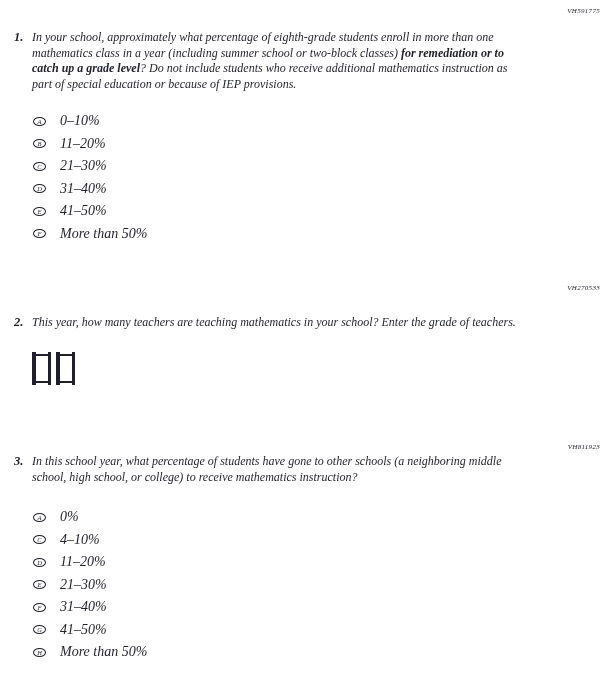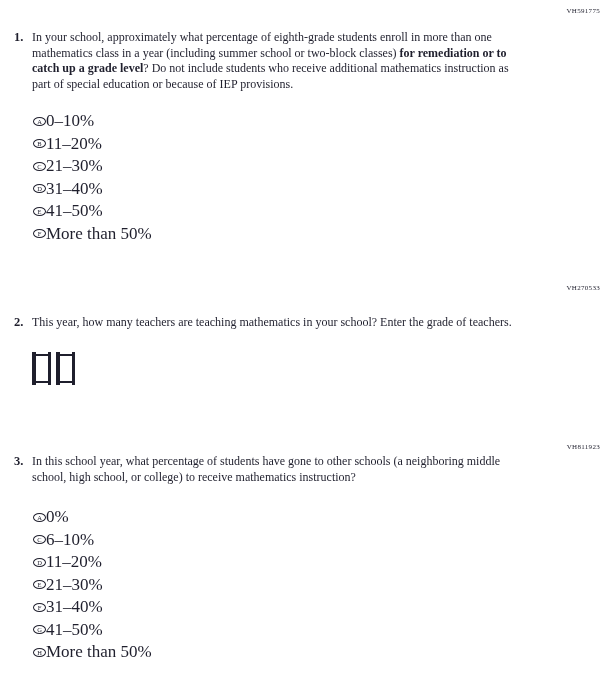--- a/index.html
+++ b/index.html
@@ -4,20 +4,21 @@
 <style>
   html, body { margin: 0; padding: 0; background: #ffffff; }
   .page {
     position: relative;
     width: 608px;
     height: 695px;
     background: #ffffff;
     font-family: "Liberation Serif", "DejaVu Serif", serif;
     color: #1f1f2d;
     overflow: hidden;
+    font-style: italic;
   }
   .qcode {
     position: absolute;
     right: 8px;
     font-size: 7px;
     letter-spacing: 0.3px;
     color: #1f1f2d;
   }
   #code-1 { top: 7px; }
   #code-2 { top: 284px; }
@@ -65,22 +66,22 @@
     align-items: center;
     justify-content: center;
     font-size: 6.5px;
     line-height: 1;
     flex: none;
     box-sizing: border-box;
     padding-top: 1px;
     cursor: pointer;
   }
   .option-label {
-    margin-left: 0;
-    font-size: 17px;
+    margin-left: 14px;
+    font-size: 14px;
     white-space: nowrap;
   }
 
   .digit-boxes {
     position: absolute;
     left: 32px;
     top: 352px;
     display: flex;
     gap: 5px;
   }
@@ -169,21 +170,21 @@
     <div class="qtext">In this school year, what percentage of students have gone to other schools (a neighboring middle school, high school, or college) to receive mathematics instruction?</div>
   </div>
 
   <div class="options" id="q3-options">
     <div class="option-row">
       <span class="oval">A</span>
       <span class="option-label">0%</span>
     </div>
     <div class="option-row">
       <span class="oval">C</span>
-      <span class="option-label">6–10%</span>
+      <span class="option-label">4–10%</span>
     </div>
     <div class="option-row">
       <span class="oval">D</span>
       <span class="option-label">11–20%</span>
     </div>
     <div class="option-row">
       <span class="oval">E</span>
       <span class="option-label">21–30%</span>
     </div>
     <div class="option-row">

